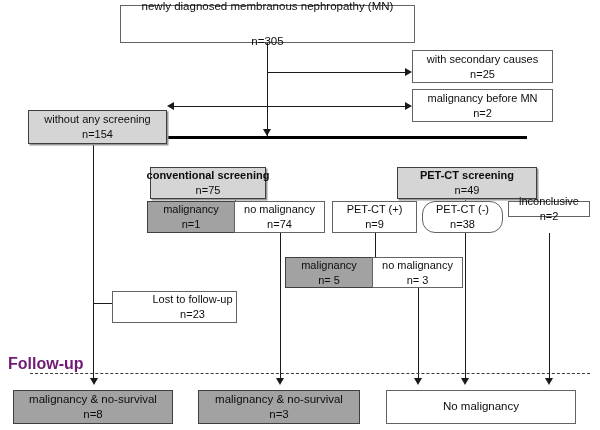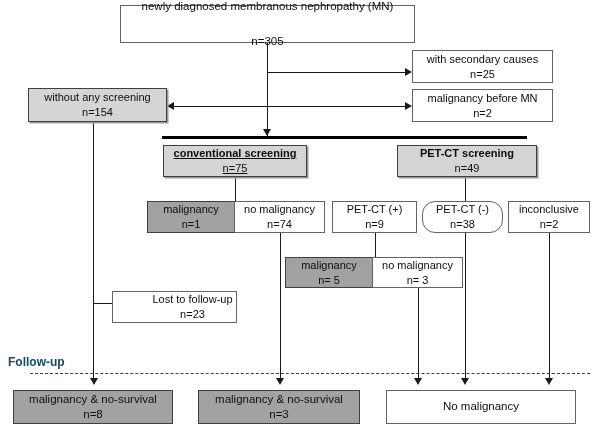--- a/index.html
+++ b/index.html
@@ -7,32 +7,32 @@
     position:relative; width:600px; height:430px; background:#ffffff;
     font-family:"Liberation Sans", sans-serif; color:#111; overflow:hidden;
   }
   .bx {
     position:absolute; box-sizing:border-box;
     display:flex; flex-direction:column; align-items:center; justify-content:center;
     text-align:center; font-size:11px; line-height:1.32;
     background:#ffffff; border:1px solid #636363; color:#0d0d0d;
   }
   .bx .lbl, .bx .num { display:block; white-space:nowrap; }
-  .gray  { background:var(--light-gray); border:1.5px solid #3f3f3f; box-shadow:1.5px 1.5px 0 #9a9a9a; }
+  .gray  { background:var(--light-gray); border:1.5px solid #3f3f3f; box-shadow:1.5px 1.5px 0 #9a9a9a;margin-top:22px; }
   .dark  { background:var(--dark-gray);  border:1.2px solid #3f3f3f; }
   .boldlbl .lbl { font-weight:bold; }
   .vl { position:absolute; width:1.3px; background:var(--line-color); }
   .hl { position:absolute; height:1.3px; background:var(--line-color); }
   .thick { position:absolute; height:3.2px; background:#000; }
   .dashed { position:absolute; height:0; border-top:1.6px dashed #3c3c3c; }
   .arr { position:absolute; width:0; height:0; }
   .arr.down  { border-left:4px solid transparent; border-right:4px solid transparent; border-top:7px solid var(--line-color); }
   .arr.right { border-top:4px solid transparent; border-bottom:4px solid transparent; border-left:7px solid var(--line-color); }
   .arr.left  { border-top:4px solid transparent; border-bottom:4px solid transparent; border-right:7px solid var(--line-color); }
-  .section-label { position:absolute; font-size:12px; font-weight:bold; color:#0c4a6e; }
+  .section-label { position:absolute; font-size:16px; font-weight:bold; color:#701a75; }
 </style>
 </head>
 <body>
 
 <div id="canvas">
 
   <div class="vl" style="left:267px; top:43px; height:93px;"></div>
   <div class="hl" style="left:267px; top:71.5px; width:139px;"></div>
   <div class="hl" style="left:172px; top:105.5px; width:234px;"></div>
   <div class="thick" style="left:162px; top:135.5px; width:365px;"></div>
@@ -70,21 +70,21 @@
   <div class="bx" style="left:412px; top:89px; width:141px; height:33px;">
     <span class="lbl">malignancy before MN</span>
     <span class="num">n=2</span>
   </div>
 
   <div class="bx gray" style="left:28px; top:88px; width:139px; height:34px;">
     <span class="lbl">without any screening</span>
     <span class="num">n=154</span>
   </div>
 
-  <div class="bx gray boldlbl" style="left:163px; top:145px; width:144px; height:32px;text-decoration:underline;">
+  <div class="bx gray boldlbl" style="left:150px; top:145px; width:116px; height:32px;">
     <span class="lbl">conventional screening</span>
     <span class="num">n=75</span>
   </div>
 
   <div class="bx gray boldlbl" style="left:397px; top:145px; width:140px; height:32px;">
     <span class="lbl">PET-CT screening</span>
     <span class="num">n=49</span>
   </div>
 
   <div class="bx dark" style="left:147px; top:201px; width:88px; height:32px;">
@@ -100,21 +100,21 @@
   <div class="bx" style="left:332px; top:201px; width:85px; height:32px;">
     <span class="lbl">PET-CT (+)</span>
     <span class="num">n=9</span>
   </div>
 
   <div class="bx" style="left:422px; top:201px; width:81px; height:32px;border-radius:13px;">
     <span class="lbl">PET-CT (-)</span>
     <span class="num">n=38</span>
   </div>
 
-  <div class="bx" style="left:508px; top:201px; width:82px; height:32px;">
+  <div class="bx" style="left:508px; top:201px; width:82px; height:16px;">
     <span class="lbl">inconclusive</span>
     <span class="num">n=2</span>
   </div>
 
   <div class="bx dark" style="left:285px; top:257px; width:88px; height:31px;">
     <span class="lbl">malignancy</span>
     <span class="num">n= 5</span>
   </div>
 
   <div class="bx" style="left:372px; top:257px; width:91px; height:31px;">

